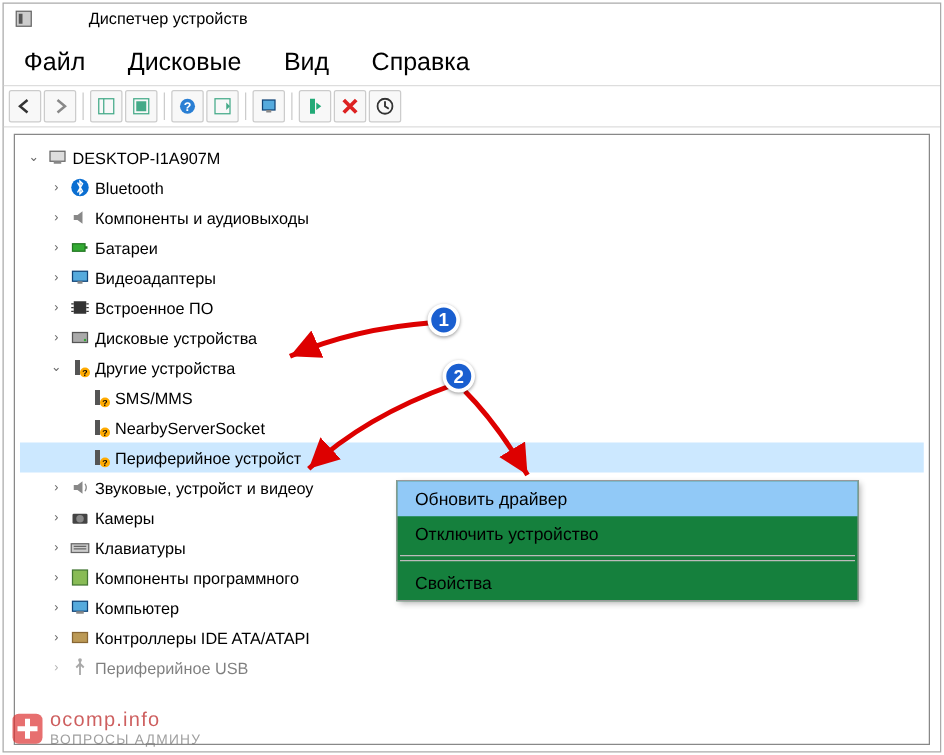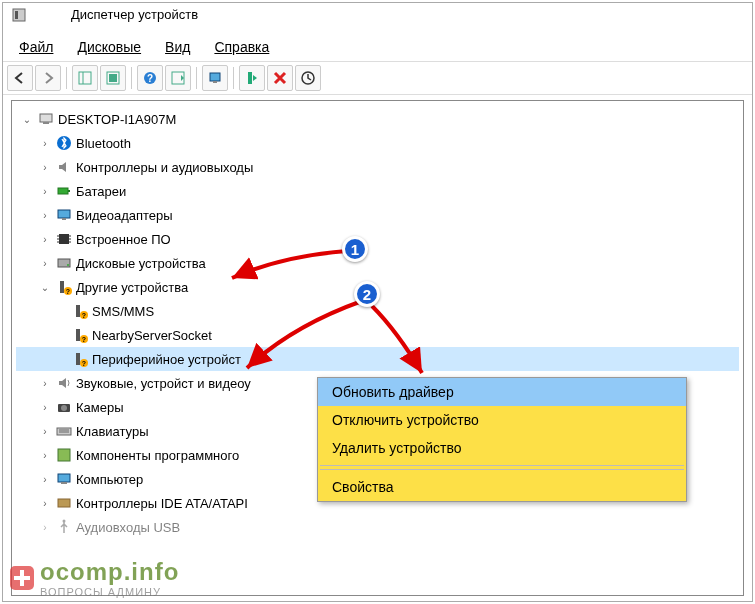--- a/index.html
+++ b/index.html
@@ -1,40 +1,40 @@
 <!DOCTYPE html>
 <html><head>
 <meta charset="utf-8">
 <style>
 * { box-sizing: border-box; margin: 0; padding: 0; }
 body { font-family: "Segoe UI", Tahoma, sans-serif; font-size: 13px; background: #fff; width: 755px; height: 604px; overflow: hidden; position: relative; }
 .window { border: 1px solid #aaa; width: 751px; height: 600px; margin: 2px; display: flex; flex-direction: column; }
 .titlebar { display: flex; align-items: flex-start; padding: 4px 8px; height: 30px; gap: 38px; }
 .titlebar .icon { margin-right: 6px; }
-.menubar { display: flex; padding: 2px 6px; gap: 4px; font-size: 14px; text-decoration: underline; }
+.menubar { display: flex; padding: 2px 6px; gap: 14px; font-size: 20px; }
 .menubar .menuitem { padding: 4px 10px; cursor: default; }
 .toolbar { display: flex; align-items: center; padding: 2px 4px; border-top: 1px solid #ddd; border-bottom: 1px solid #ddd; height: 34px; gap: 2px; }
 .toolbar .btn { width: 26px; height: 26px; border: 1px solid #ccc; background: #f8f8f8; display: flex; align-items: center; justify-content: center; cursor: pointer; border-radius: 2px; }
 .toolbar .sep { width: 1px; height: 22px; background: #ccc; margin: 0 3px; }
 .tree { flex: 1; border: 1px solid #888; margin: 5px 8px; padding: 6px 4px; overflow: hidden; position: relative; background: #fff; }
 .node { display: flex; align-items: center; height: 24px; padding-left: 4px; cursor: default; }
 .node .exp { width: 14px; text-align: center; color: #666; font-size: 10px; }
 .node .ico { width: 18px; height: 18px; margin: 0 3px; display: flex; align-items: center; justify-content: center; }
 .node.l0 { padding-left: 4px; }
 .node.l1 { padding-left: 22px; }
 .node.l2 { padding-left: 52px; }
 .node.sel { background: #cce8ff; }
-.ctxmenu { position: absolute; background: #fde047; border: 1px solid #999; box-shadow: 2px 2px 5px rgba(0,0,0,0.3); width: 370px; z-index: 10; }
+.ctxmenu { position: absolute; background: #15803d; border: 1px solid #999; box-shadow: 2px 2px 5px rgba(0,0,0,0.3); width: 370px; z-index: 10; }
 .ctxmenu .item { padding: 6px 14px; font-size: 14px; cursor: default; }
 .ctxmenu .item.sel { background: #91c9f7; }
 .ctxmenu .sep { height: 1px; background: #bbb; margin: 3px 2px; }
 .badge { position: absolute; width: 26px; height: 26px; border-radius: 50%; border: 3px solid #fff; display: flex; align-items: center; justify-content: center; color: #fff; font-weight: bold; font-size: 15px; box-shadow: 0 1px 3px rgba(0,0,0,0.4); z-index: 5; }
 .arrow { position: absolute; z-index: 4; pointer-events: none; }
 .watermark { position: absolute; left: 8px; bottom: 6px; opacity: 0.7; font-size: 11px; }
-.watermark .line1 { font-size: 24px; font-weight: 700; color: #4d7c0f; letter-spacing: 1px; }
+.watermark .line1 { font-size: 16px; font-weight: 400; color: #b91c1c; letter-spacing: 1px; }
 .watermark .line2 { font-size: 11px; color: #777; letter-spacing: 1px; }
 </style>
 </head>
 <body>
 
 <div class="window">
   <div class="titlebar">
     <span class="icon">
       <svg width="16" height="16">
           <rect x="2" y="2" width="12" height="12" fill="#ccc" stroke="#666"></rect>
@@ -137,21 +137,21 @@
         </span>
         <span>Bluetooth</span>
       </div>
     <div class="node l1">
         <span class="exp">›</span>
         <span class="ico">
           <svg width="16" height="16">
             <path d="M3 6 L6 6 L10 3 L10 13 L6 10 L3 10 Z" fill="#888"></path>
           </svg>
         </span>
-        <span>Контроллеры и аудиовыходы</span>
+        <span>Компоненты и аудиовыходы</span>
       </div>
     <div class="node l1">
         <span class="exp">›</span>
         <span class="ico">
           <svg width="16" height="16">
             <rect x="2" y="5" width="10" height="6" fill="#3a3" stroke="#272"></rect>
             <rect x="12" y="7" width="2" height="2" fill="#272"></rect>
           </svg>
         </span>
         <span>Батареи</span>
@@ -294,21 +294,21 @@
         <span>Контроллеры IDE ATA/ATAPI</span>
       </div>
     <div class="node l1" style="opacity:0.5">
         <span class="exp">›</span>
         <span class="ico">
           <svg width="16" height="16">
             <path d="M8 2 L8 14 M8 5 L5 8 M8 5 L11 8" fill="none" stroke="#555" stroke-width="1.5"></path>
             <circle cx="8" cy="2" r="1.5" fill="#555"></circle>
           </svg>
         </span>
-        <span>Аудиовходы USB</span>
+        <span>Периферийное USB</span>
       </div>
 
     <svg class="arrow" style="left:210px; top:145px;" width="130" height="40">
       <defs>
           <marker id="ah1" markerWidth="8" markerHeight="8" refX="6" refY="3" orient="auto">
             <path d="M0 0 L6 3 L0 6 Z" fill="#d00"></path>
           </marker>
         </defs>
       <path d="M125 5 Q60 10 10 32" fill="none" stroke="#d00" stroke-width="4" marker-end="url(#ah1)"></path>
     </svg>
@@ -332,21 +332,20 @@
         </defs>
       <path d="M5 5 Q30 30 55 72" fill="none" stroke="#d00" stroke-width="4" marker-end="url(#ah3)"></path>
     </svg>
     <div class="badge" style="left:342px; top:180px; background:#1a5fd0;">
         <span>2</span>
       </div>
 
     <div class="ctxmenu" style="left:305px; top:276px;">
       <div class="item sel">Обновить драйвер</div>
       <div class="item">Отключить устройство</div>
-      <div class="item">Удалить устройство</div>
       <div class="sep"></div>
       <div class="sep"></div>
       <div class="item" style="font-weight:normal">Свойства</div>
     </div>
   </div>
 </div>
 
 <div class="watermark">
   <div style="display:flex;align-items:center;gap:4px;">
     <svg width="28" height="28">

